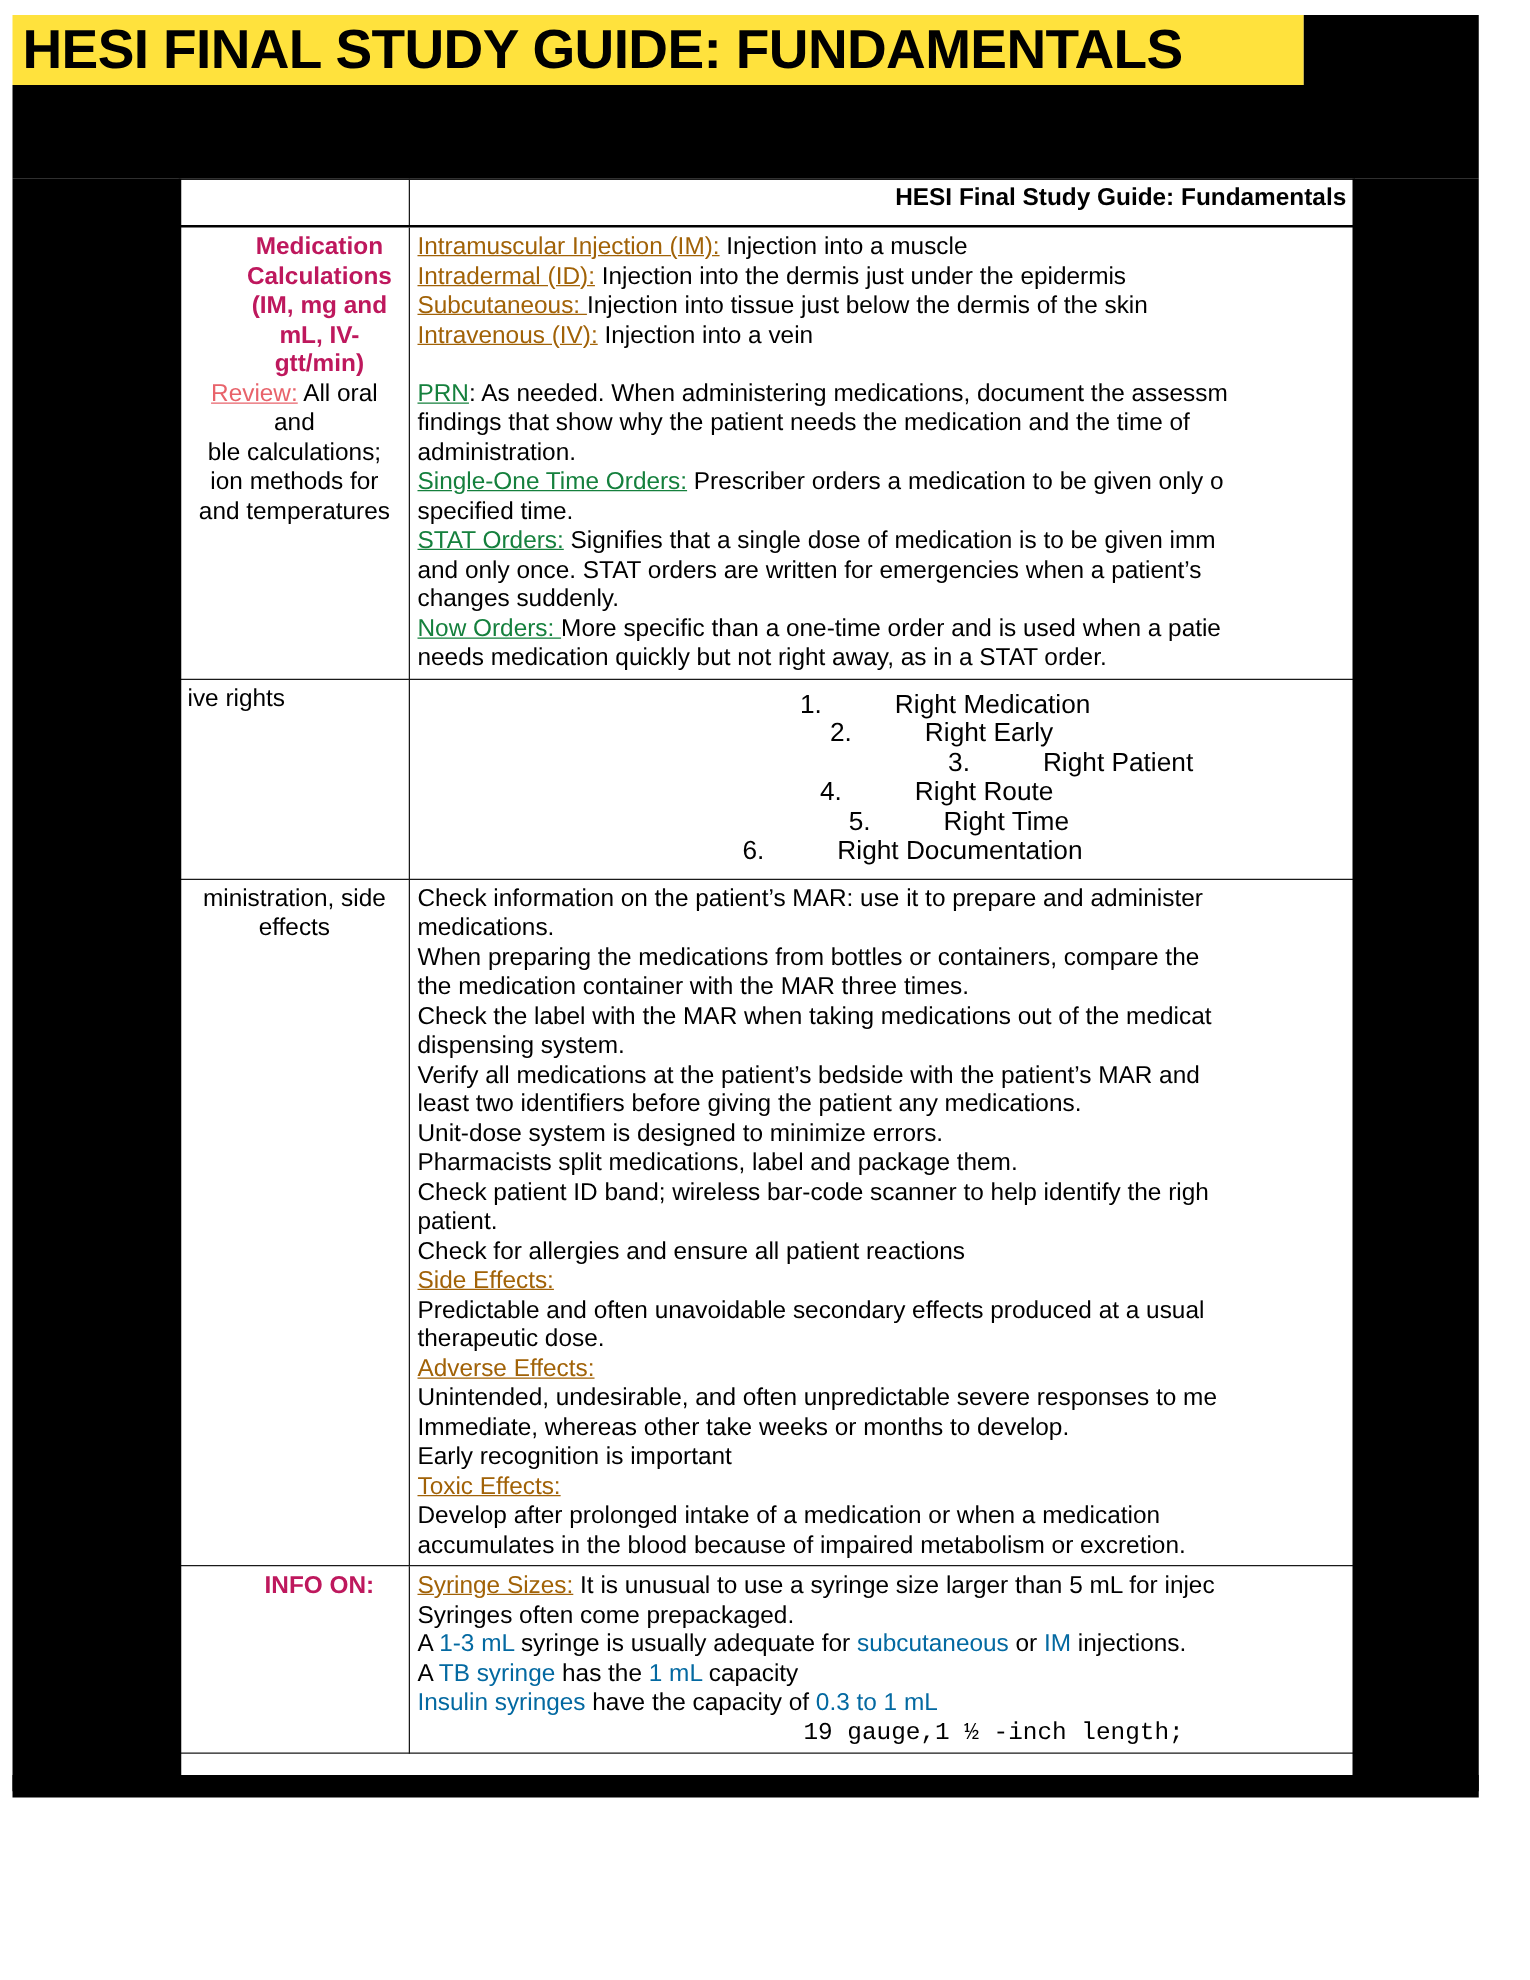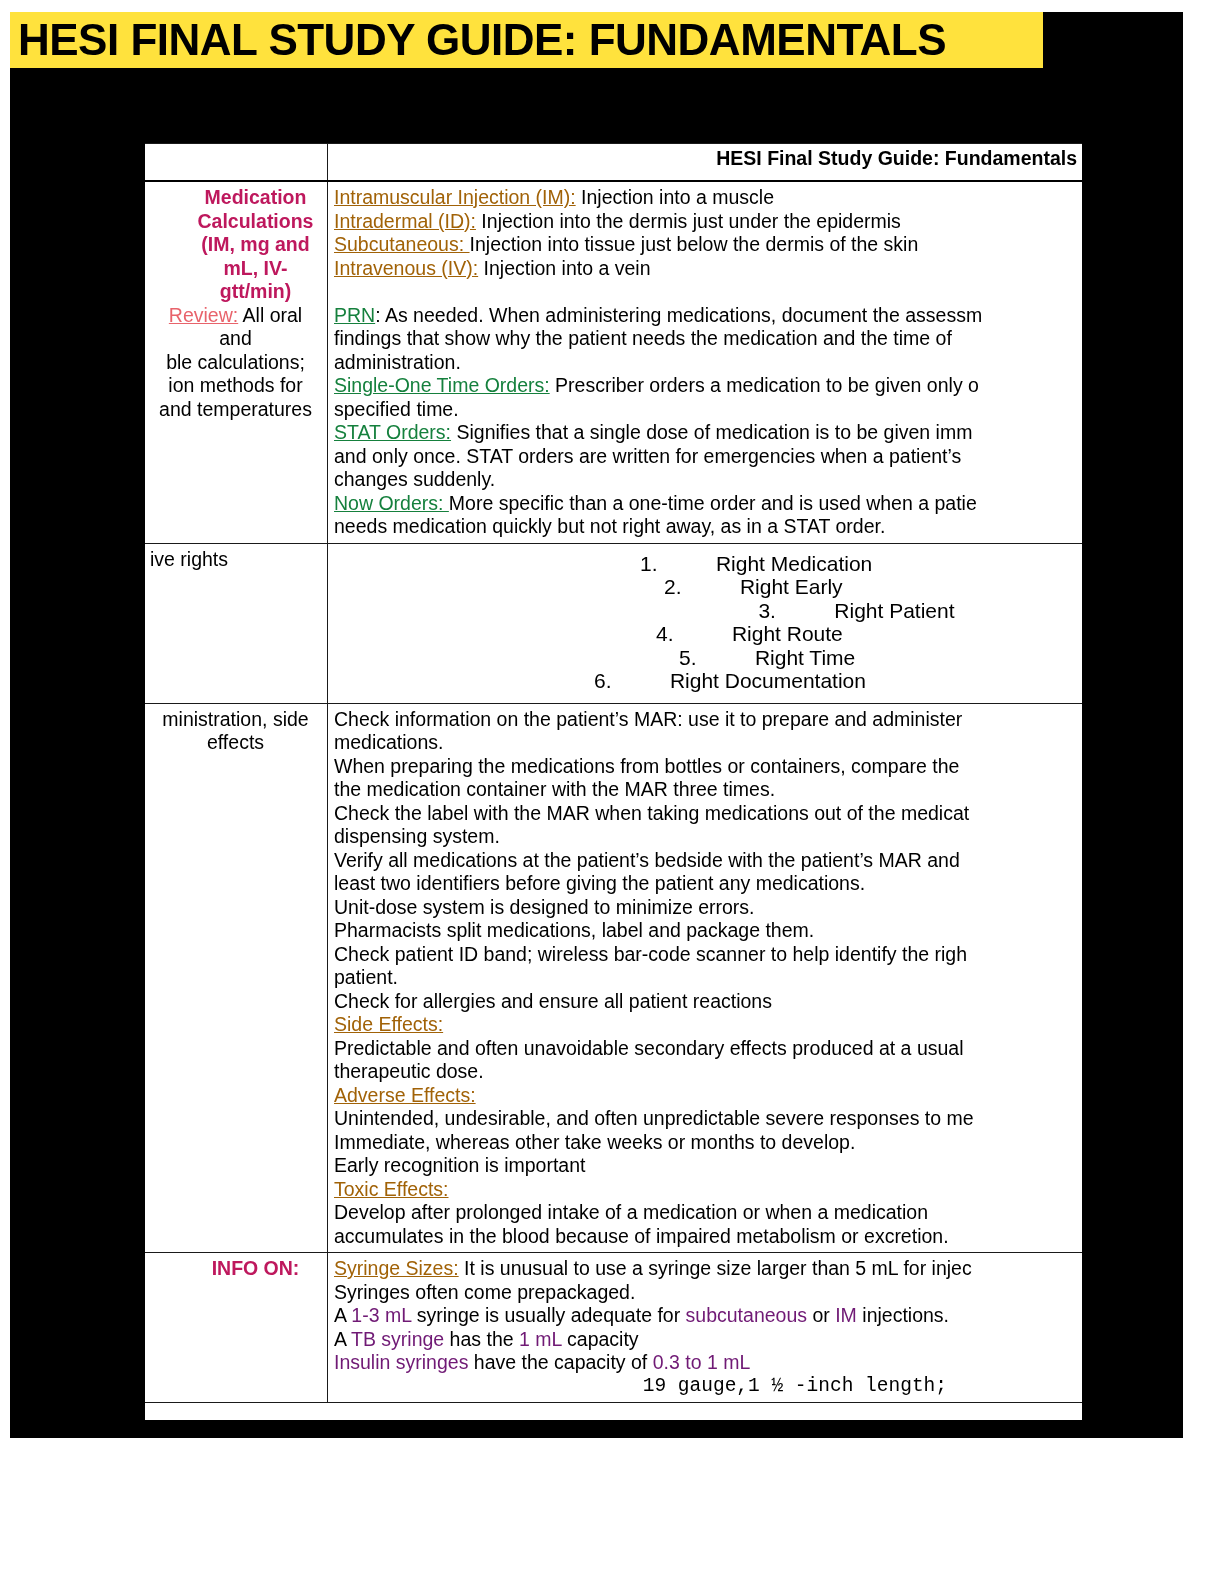--- a/index.html
+++ b/index.html
@@ -109,21 +109,21 @@
   
   .h-green {
     color: #a16207;
     text-decoration: underline;
   }
   .h-orange {
     color: #15803d;
     text-decoration: underline;
   }
   .h-red {
-    color: #701a75;
+    color: #0369a1;
   }
 
   
   .rights-list {
     list-style: none;
     margin: 4px 0 6px 0;
     padding: 0;
   }
   .rights-list li {
     font-size: 21px;

